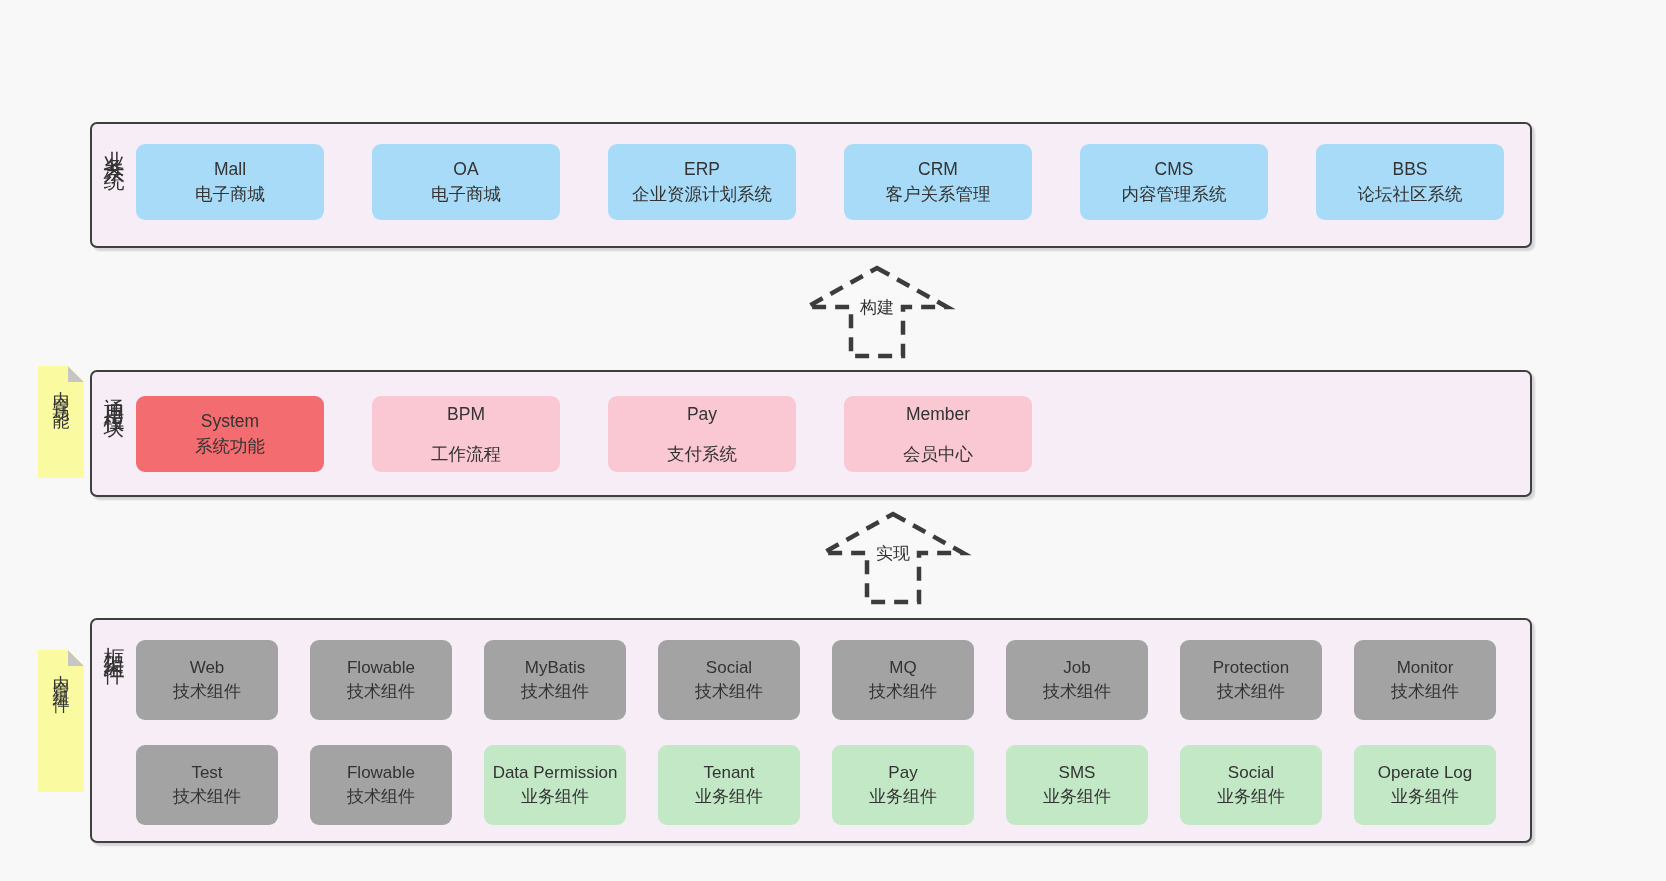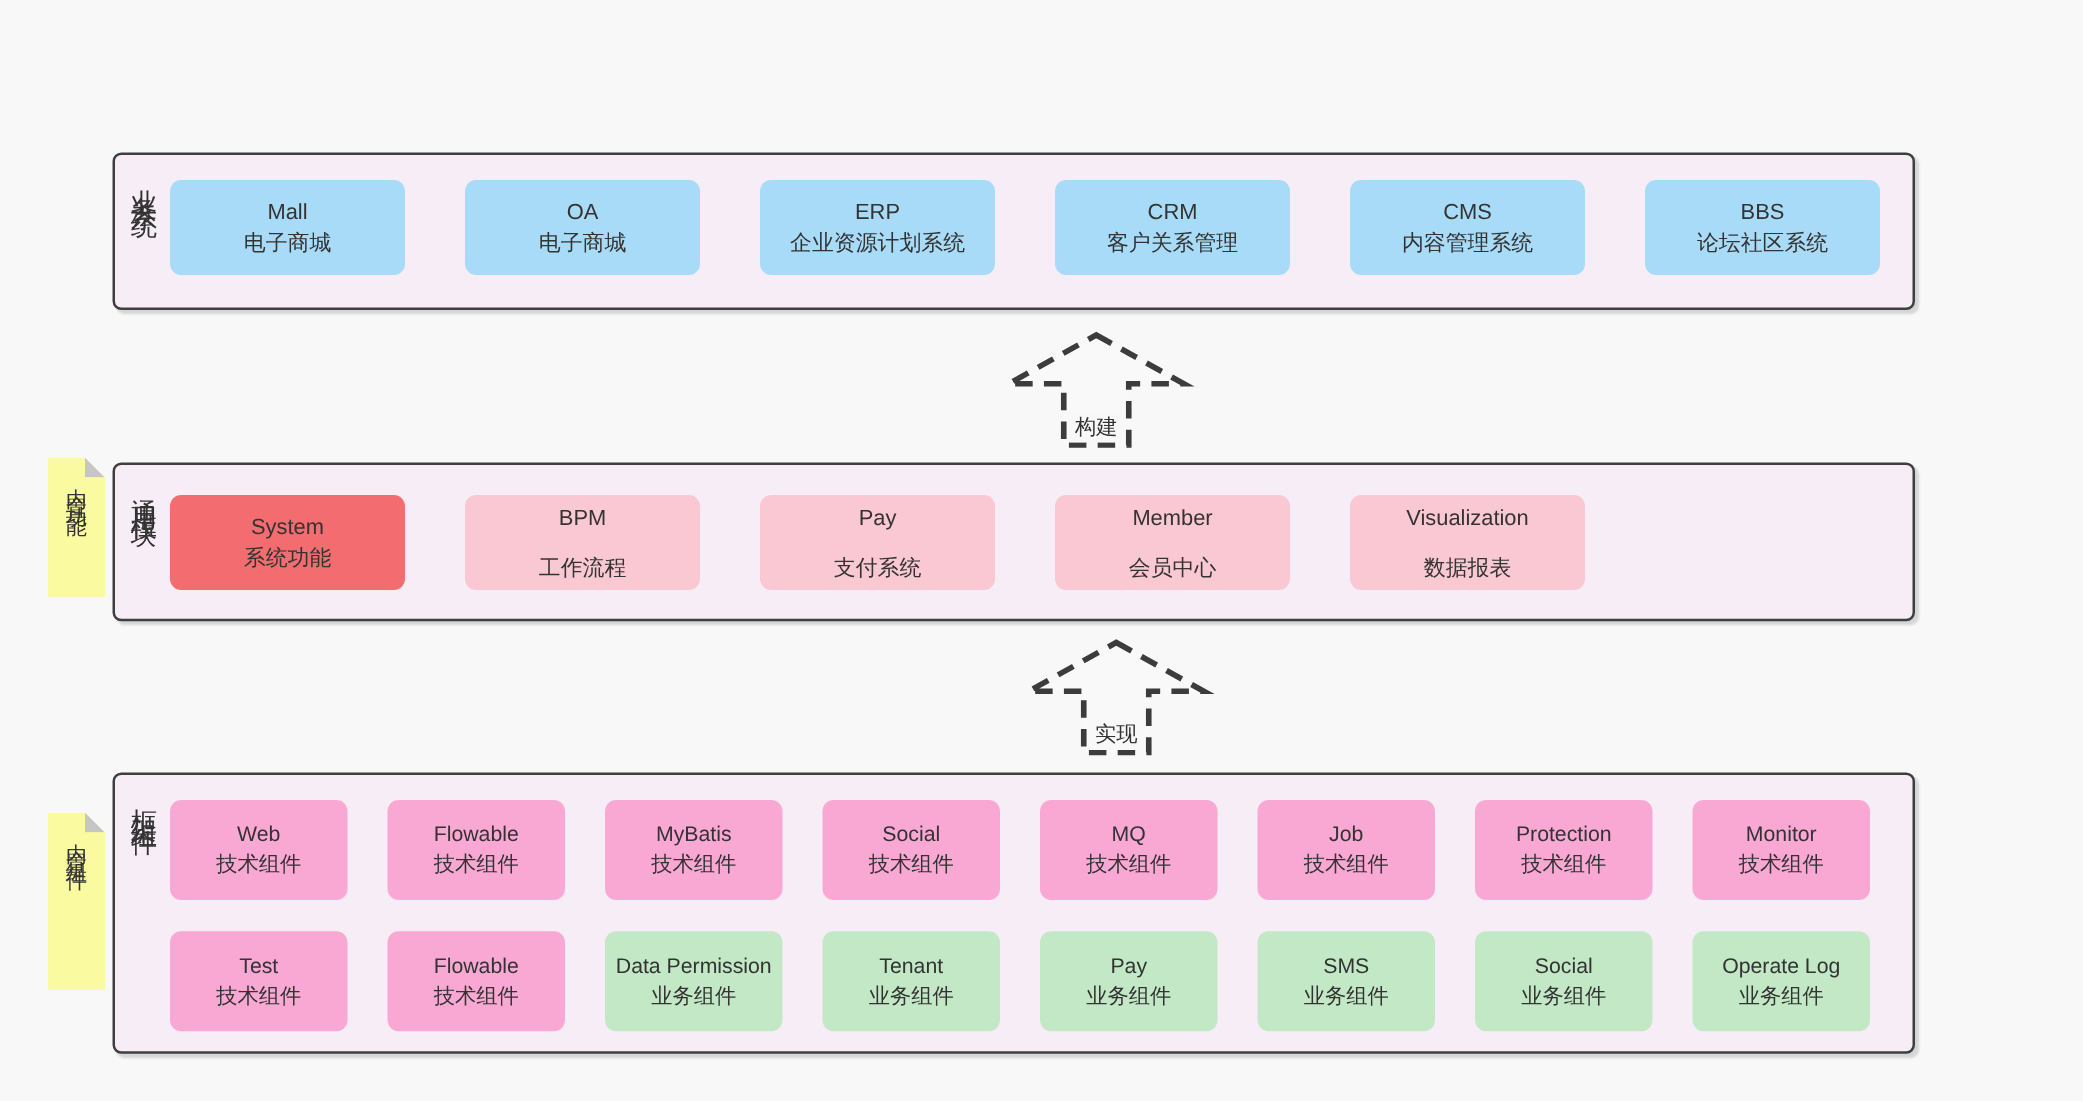--- a/index.html
+++ b/index.html
@@ -54,21 +54,21 @@
     display:flex;flex-direction:column;
     align-items:center;justify-content:center;
     text-align:center;
     font-size:17.5px;
     line-height:1.42;
     flex:0 0 auto;
   }
   .blue{background:#a8dbf7;}
   .red{background:#f36c6f;}
   .pink{background:#f9c8d2;gap:15px;}
-  .green{background:#f9a8d4;}
+  .green{background:#a3a3a3;}
   .lightgreen{background:#c3e8c6;}
 
   
   .fw-rows{
     flex:1 1 auto;
     display:flex;flex-direction:column;
     gap:25px;
     padding:20px 26px 0 0;
   }
   .fw-row{display:flex;gap:32px;}
@@ -115,21 +115,20 @@
   }
   .arrow-label{
     position:absolute;
     left:50%;top:31px;
     transform:translateX(-50%);
     background:#f8f8f8;
     padding:1px 5px;
     font-size:17px;
     color:#333;
     white-space:nowrap;
-    margin-top:34px;
   }
 </style>
 </head>
 <body>
 
 <div class="canvas">
 
   <div class="layer layer-business">
     <div class="v-label">业务系统</div>
     <div class="box-area">
@@ -184,24 +183,20 @@
         <div>工作流程</div>
       </div>
       <div class="box pink">
         <div>Pay</div>
         <div>支付系统</div>
       </div>
       <div class="box pink">
         <div>Member</div>
         <div>会员中心</div>
       </div>
-      <div class="box pink">
-        <div>Visualization</div>
-        <div>数据报表</div>
-      </div>
     </div>
   </div>
 
   <div class="arrow arrow-implement">
     <svg viewBox="0 0 160 96">
       <polygon points="80,4 150,43 106,43 106,92 54,92 54,43 10,43"></polygon>
     </svg>
     <div class="arrow-label">实现</div>
   </div>
 

